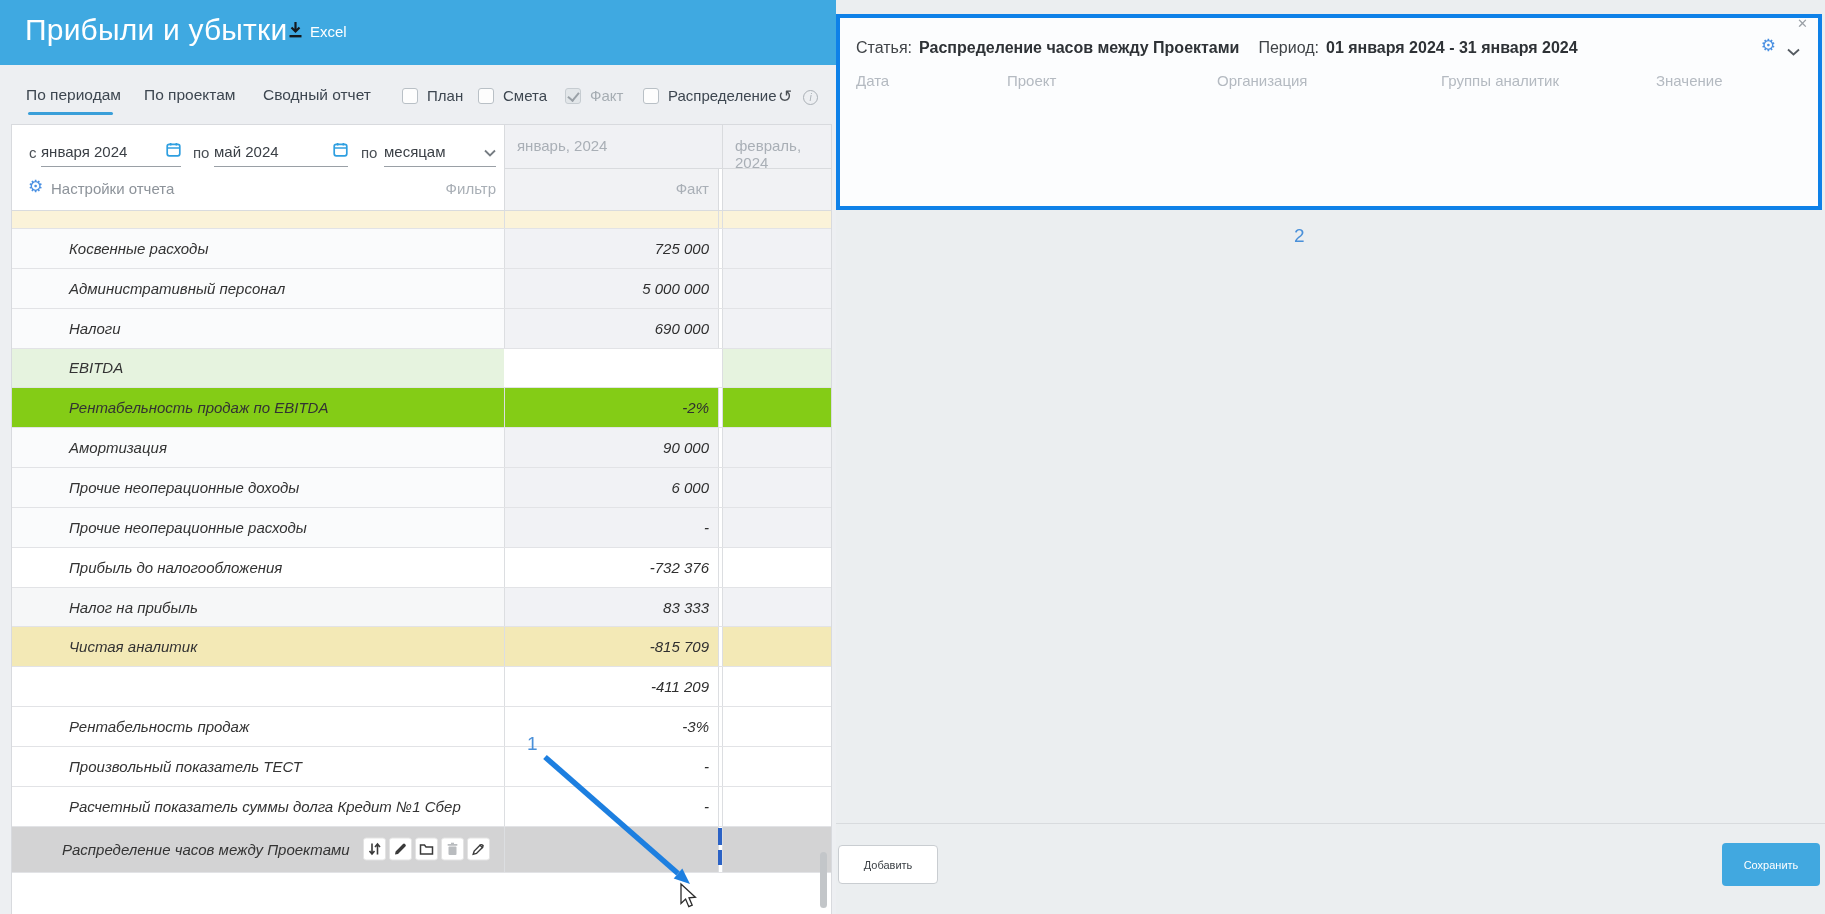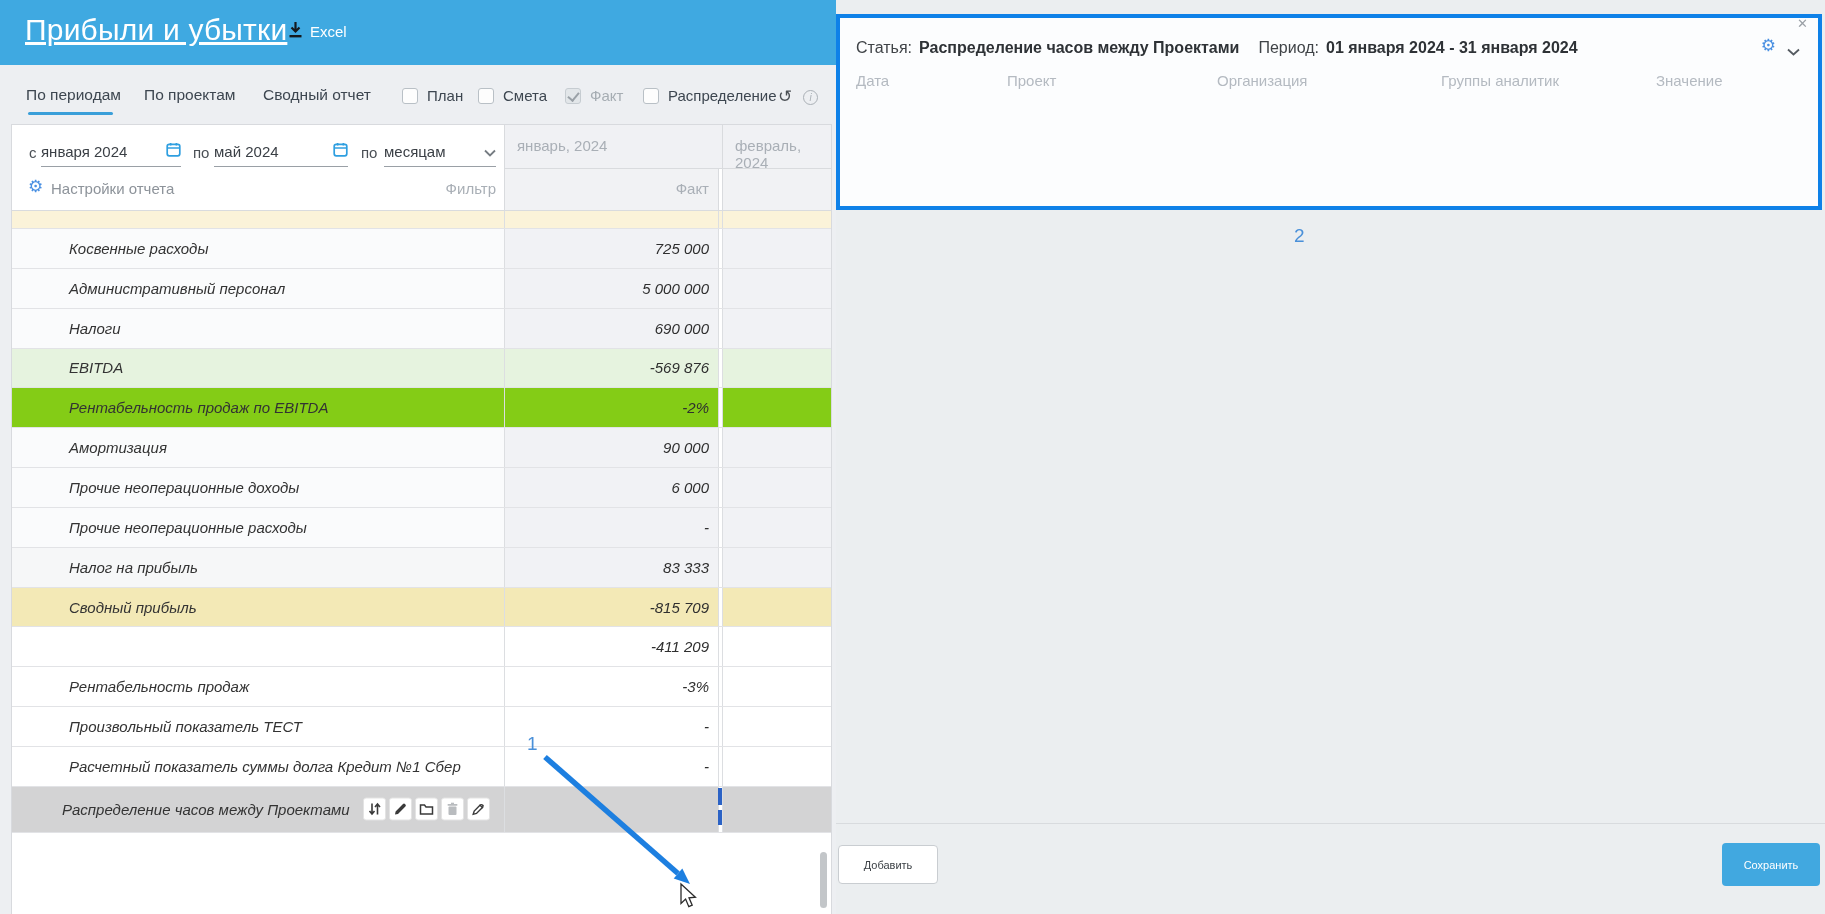--- a/index.html
+++ b/index.html
@@ -3,21 +3,21 @@
 <meta charset="utf-8">
 <style>
   * { margin:0; padding:0; box-sizing:border-box; }
   html,body { width:1825px; height:914px; }
   body { font-family:"Liberation Sans", sans-serif; }
   .screen { position:relative; width:1825px; height:914px; background:#e9ecef; overflow:hidden; }
 
   
   .app { position:absolute; left:0; top:0; width:836px; height:914px; background:#edeff2; }
   .blue-bar { position:absolute; left:0; top:0; width:836px; height:65px; background:#3fa9e1; }
-  .app-title { position:absolute; left:25px; top:13px; font-size:30px; font-weight:500; color:#ffffff; letter-spacing:.2px;text-decoration:underline; }
+  .app-title { position:absolute; left:25px; top:13px; font-size:30px; font-weight:500; color:#ffffff; letter-spacing:.2px; }
   .excel-btn { position:absolute; left:287px; top:21px; display:flex; align-items:center; gap:6px; cursor:pointer; }
   .excel-btn .xl-label { color:#ffffff; font-size:15px; }
 
   .tabs-row { position:absolute; left:0; top:65px; width:836px; height:59px; background:#edeff2;padding-left:41px; }
   .tab { position:absolute; top:21px; font-size:15.5px; color:#3d4650; font-weight:500; cursor:pointer; }
   .tab-underline { position:absolute; left:28px; top:47px; width:85px; height:3px; background:#3a9fd9; border-radius:2px; }
   .chk-item { position:absolute; top:22px; display:flex; align-items:center; gap:9px; cursor:pointer; }
   .chk-box { width:16px; height:16px; border:1.5px solid #b9c0c6; border-radius:3px; background:#fdfdfd; position:relative; }
   .chk-item .chk-label { font-size:15px; color:#3d4650; }
   .chk-item.checked .chk-box { background:#e2e6e9; border-color:#c6ccd1; }
@@ -217,21 +217,20 @@
               <svg width="11" height="11" viewBox="0 0 11 11">
                 <path d="M5.5 0.5 v10 M0.5 5.5 h10" stroke="#2e7cc3" stroke-width="1.8"></path>
               </svg>
             </span>
             <div class="lbl">Налоги</div>
             <div class="val">690 000</div>
             <div class="feb"></div>
           </div>
           <div class="trow ebitda">
             <div class="lbl">EBITDA</div>
-            <div class="val">-569 876</div>
             <div class="feb"></div>
           </div>
           <div class="trow ebitda2">
             <div class="lbl">Рентабельность продаж по EBITDA</div>
             <div class="val">-2%</div>
             <div class="feb"></div>
           </div>
           <div class="trow group">
             <span class="plus">
               <svg width="11" height="11" viewBox="0 0 11 11">
@@ -255,27 +254,32 @@
           <div class="trow group">
             <span class="plus">
               <svg width="11" height="11" viewBox="0 0 11 11">
                 <path d="M5.5 0.5 v10 M0.5 5.5 h10" stroke="#2e7cc3" stroke-width="1.8"></path>
               </svg>
             </span>
             <div class="lbl">Прочие неоперационные расходы</div>
             <div class="val">-</div>
             <div class="feb"></div>
           </div>
+          <div class="trow plain">
+            <div class="lbl">Прибыль до налогообложения</div>
+            <div class="val">-732 376</div>
+            <div class="feb"></div>
+          </div>
           <div class="trow shaded">
             <div class="lbl">Налог на прибыль</div>
             <div class="val">83 333</div>
             <div class="feb"></div>
           </div>
           <div class="trow net">
-            <div class="lbl">Сводный прибыль</div>
+            <div class="lbl">Чистая аналитик</div>
             <div class="val">-815 709</div>
             <div class="feb"></div>
           </div>
           <div class="trow plain">
             <div class="val">-411 209</div>
             <div class="feb"></div>
           </div>
           <div class="trow plain">
             <div class="lbl">Рентабельность продаж</div>
             <div class="val">-3%</div>

